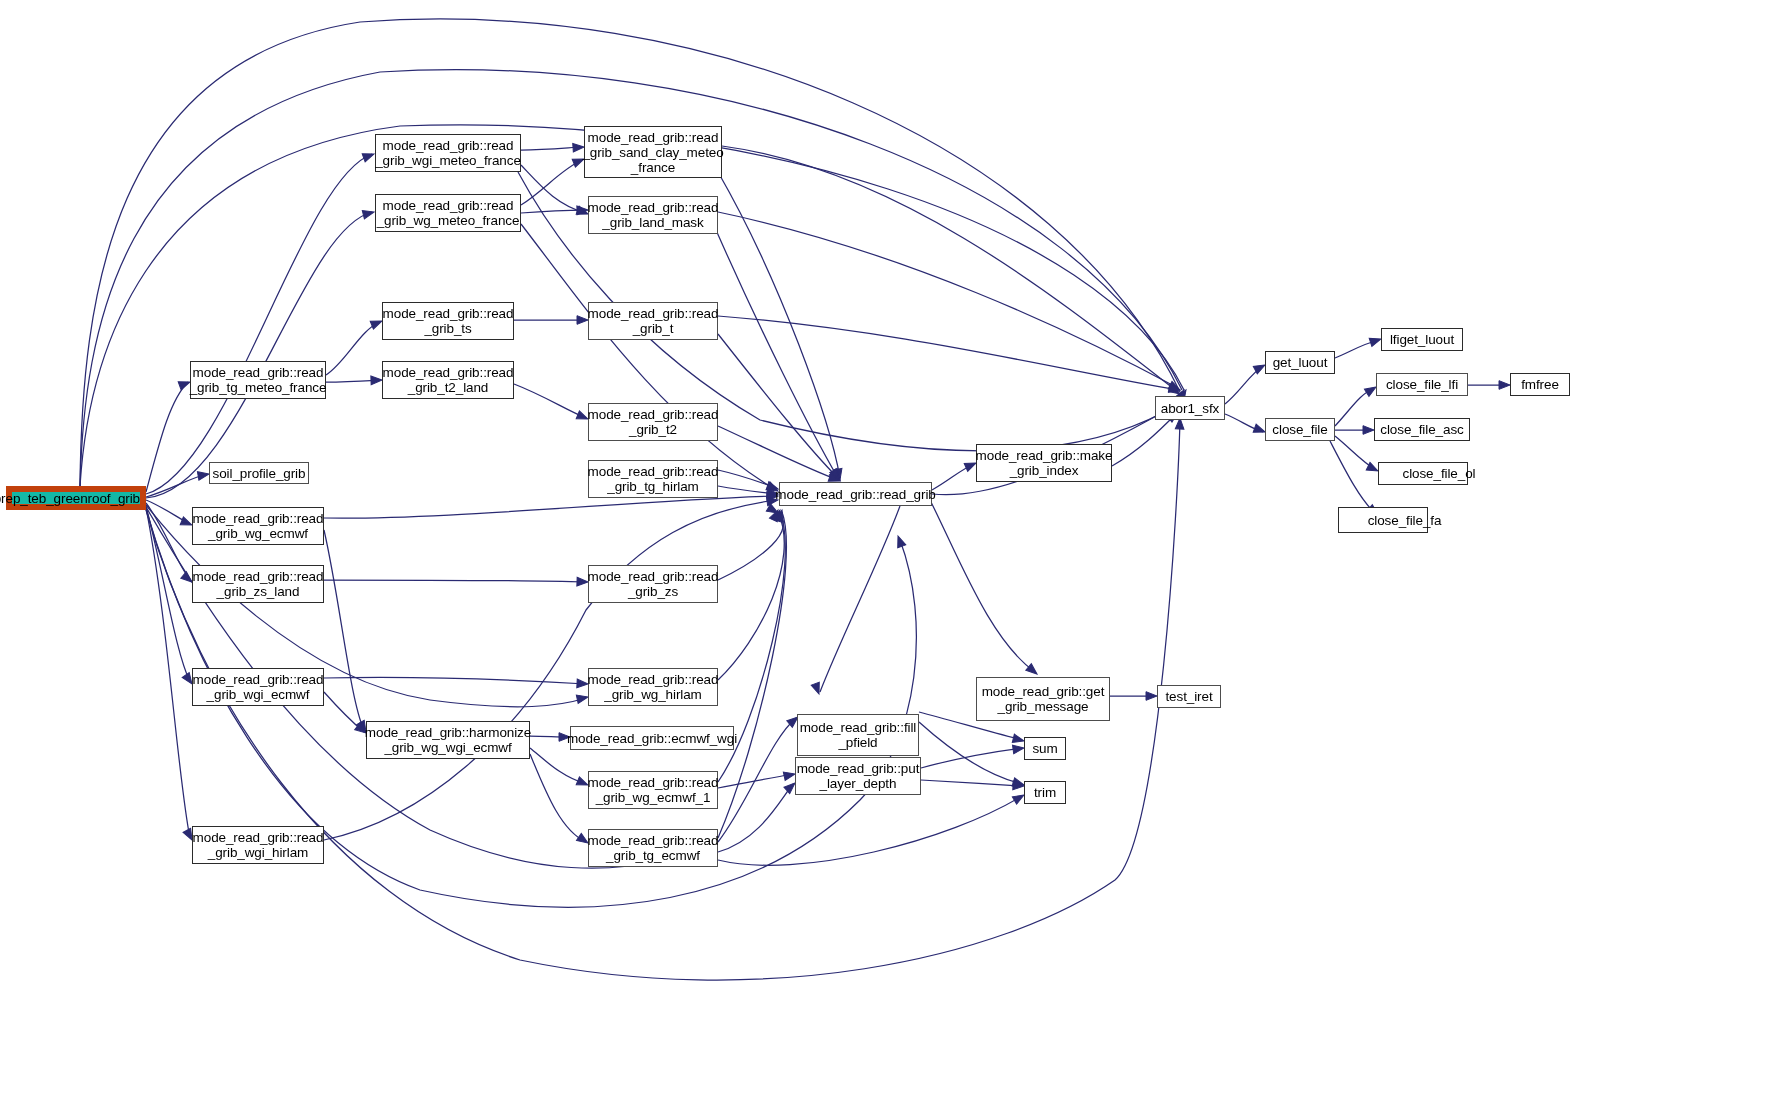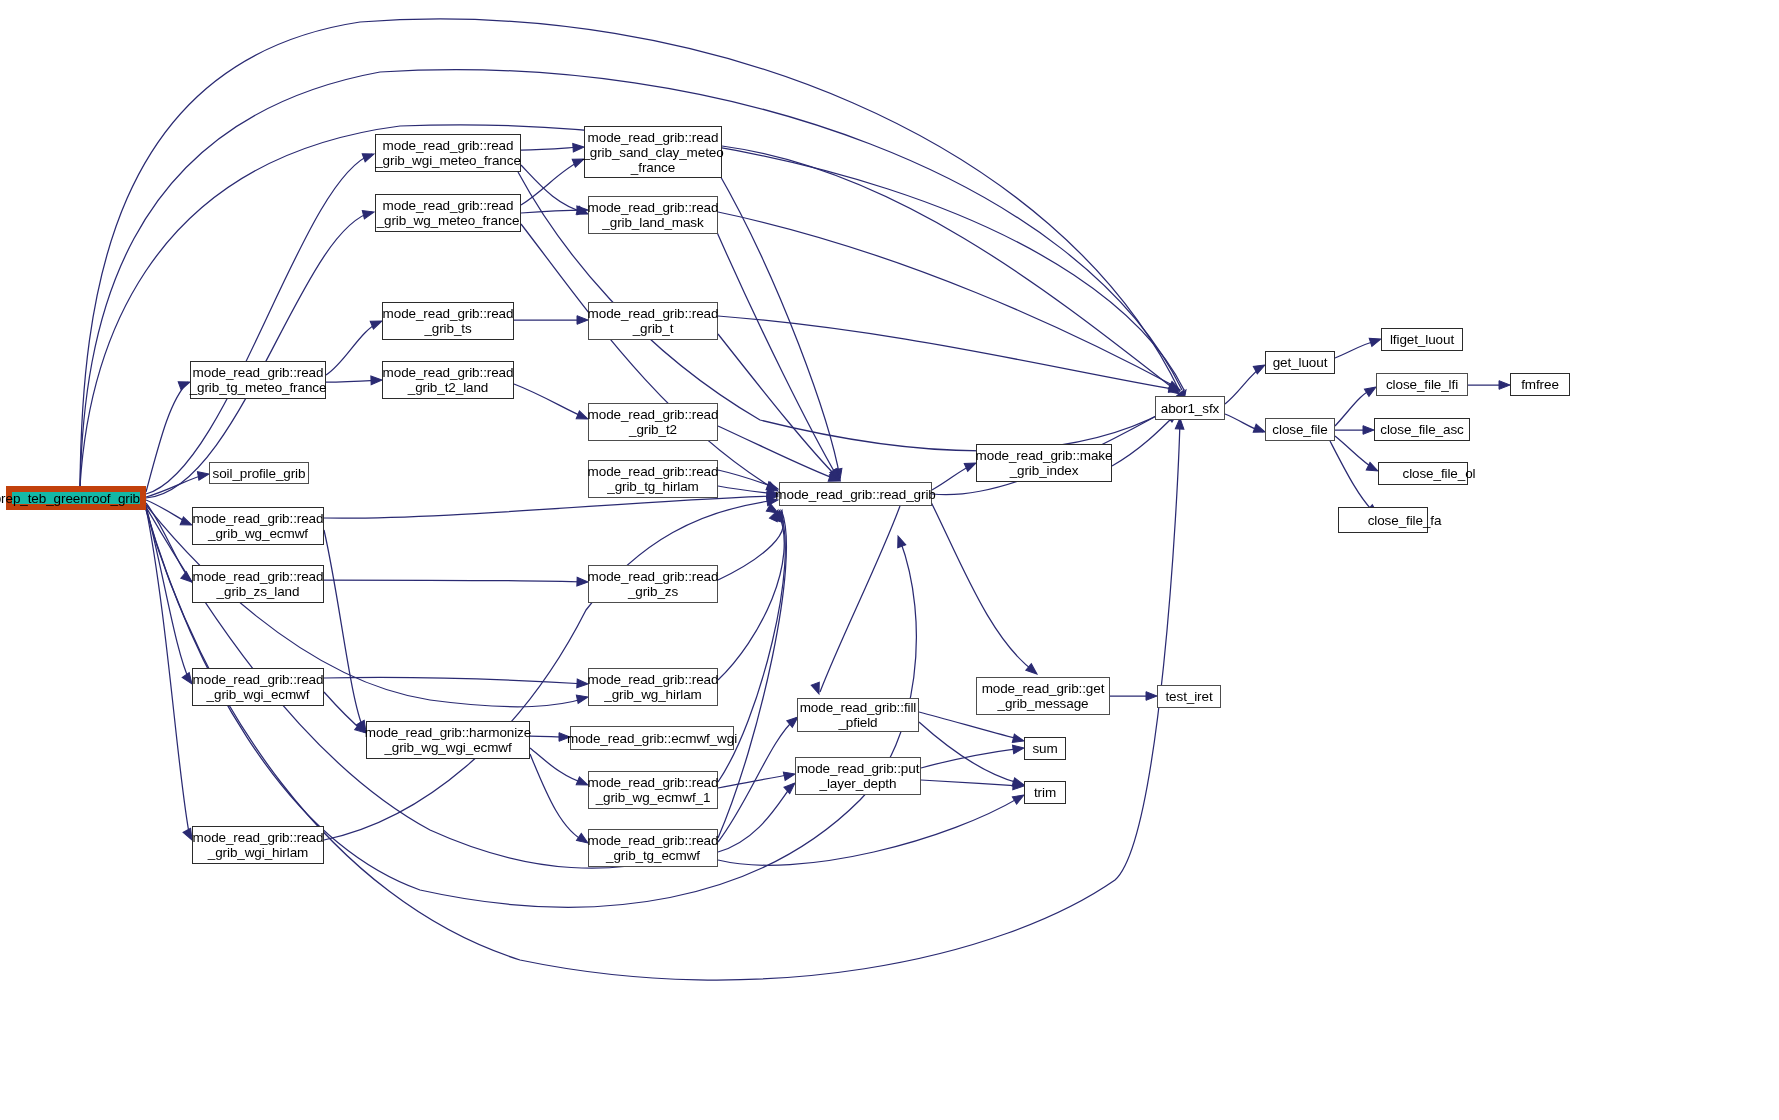--- a/index.html
+++ b/index.html
@@ -245,25 +245,25 @@
 _grib_wgi_ecmwf</span></div>
       <div class="node thick" style="left: 588px; top: 668px; width: 130px; height: 38px;"><span>mode_read_grib::read
 _grib_wg_hirlam</span></div>
       <div class="node" style="left: 366px; top: 721px; width: 164px; height: 38px;"><span>mode_read_grib::harmonize
 _grib_wg_wgi_ecmwf</span></div>
       <div class="node thick" style="left: 570px; top: 726px; width: 164px; height: 24px; align-items: center;"><span>mode_read_grib::ecmwf_wgi</span></div>
       <div class="node thick" style="left: 588px; top: 771px; width: 130px; height: 38px;"><span>mode_read_grib::read
 _grib_wg_ecmwf_1</span></div>
       <div class="node thick" style="left: 588px; top: 829px; width: 130px; height: 38px;"><span>mode_read_grib::read
 _grib_tg_ecmwf</span></div>
-      <div class="node thick" style="left: 797px; top: 698px; width: 122px; height: 34px;"><span>mode_read_grib::fill
+      <div class="node thick" style="left: 797px; top: 714px; width: 122px; height: 42px;"><span>mode_read_grib::fill
 _pfield</span></div>
       <div class="node thick" style="left: 795px; top: 757px; width: 126px; height: 38px;"><span>mode_read_grib::put
 _layer_depth</span></div>
-      <div class="node thick" style="left: 976px; top: 677px; width: 134px; height: 38px;"><span>mode_read_grib::get
+      <div class="node thick" style="left: 976px; top: 677px; width: 134px; height: 44px;"><span>mode_read_grib::get
 _grib_message</span></div>
       <div class="node thick" style="left: 1157px; top: 685px; width: 64px; height: 23px;"><span>test_iret</span></div>
       <div class="node" style="left: 1024px; top: 737px; width: 42px; height: 23px;"><span>sum</span></div>
       <div class="node" style="left: 1024px; top: 781px; width: 42px; height: 23px;"><span>trim</span></div>
       <div class="node" style="left: 192px; top: 826px; width: 132px; height: 38px;"><span>mode_read_grib::read
 _grib_wgi_hirlam</span></div>
     </div>
 </div>
 
 </body></html>

